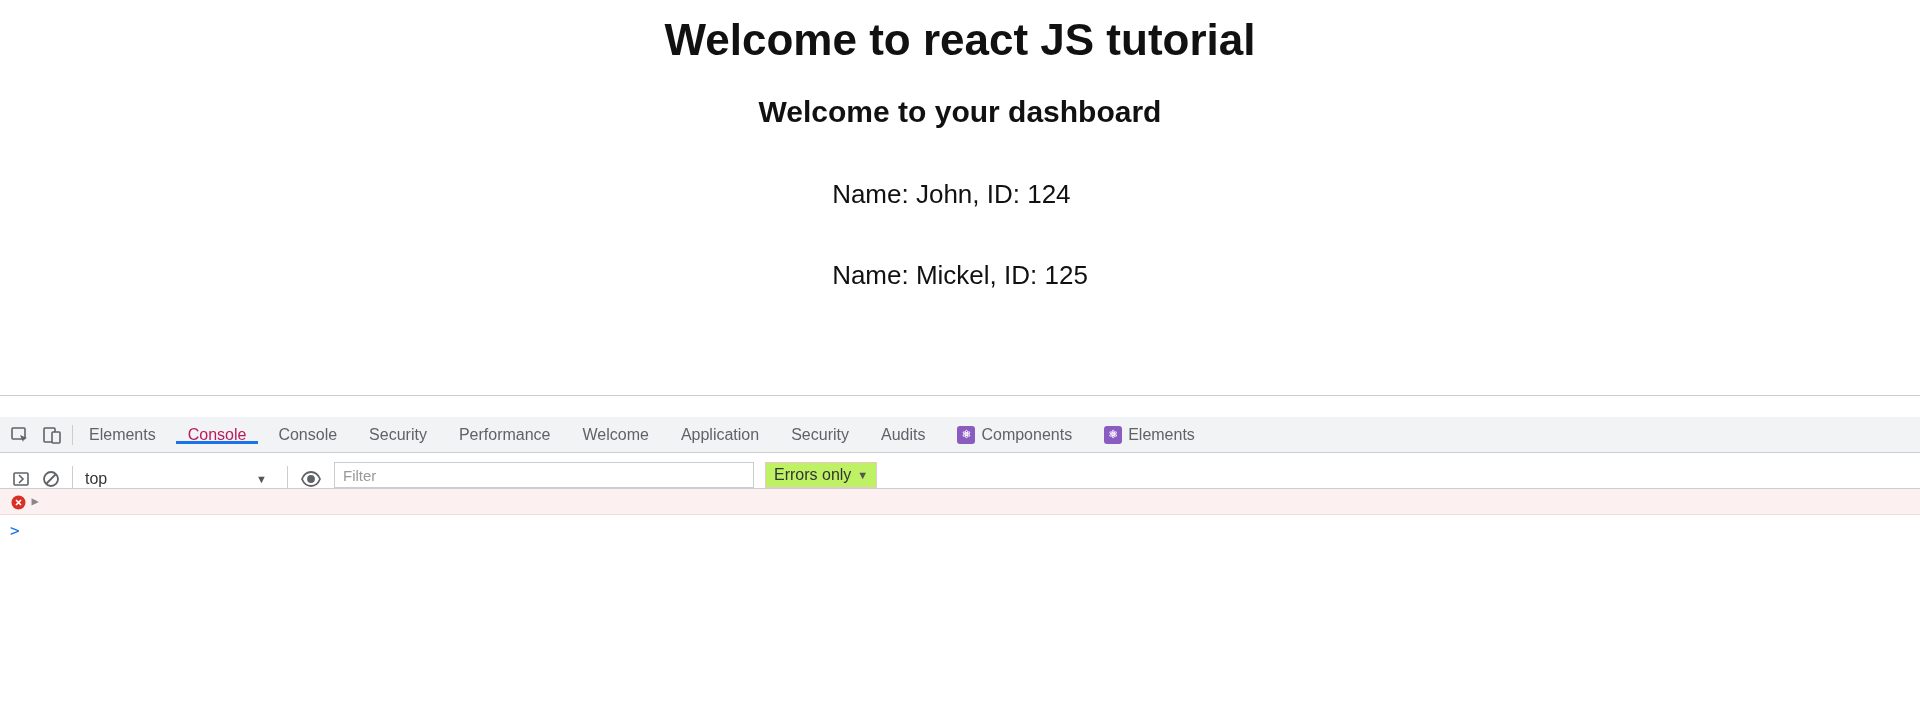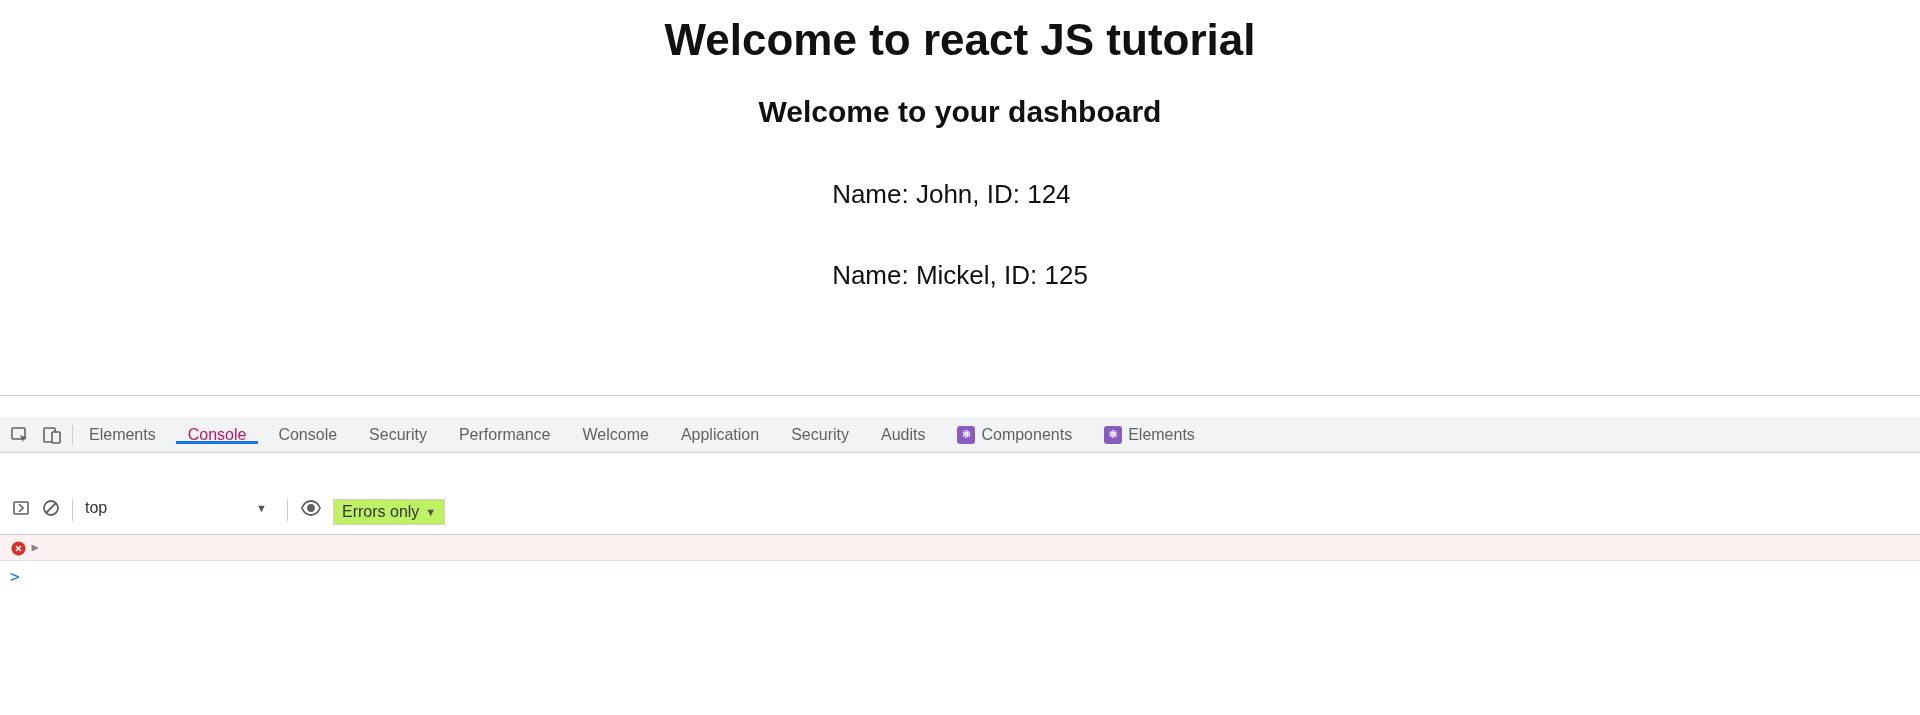--- a/index.html
+++ b/index.html
@@ -108,26 +108,25 @@
       justify-content: center;
       color: #fff;
       font-size: 11px;
       font-weight: bold;
     }
 
     
     .dt-toolbar {
       height: 36px;
       display: flex;
-      align-items: flex-start;
+      align-items: flex-end;
       border-bottom: 1px solid #cacdd1;
       background: #fff;
       padding-left: 12px;
       gap: 12px;
-      margin-top: 46px;
     }
     .dt-toolbar .sep {
       width: 1px;
       height: 22px;
       background: #cacdd1;
     }
     .context-select {
       display: flex;
       align-items: center;
       gap: 8px;
@@ -297,20 +296,21 @@
       <span>top</span>
       <span class="tri-down">▼</span>
     </div>
     <span class="sep"></span>
     <span class="ico">
       <svg width="22" height="18" viewBox="0 0 22 18" fill="none" stroke="#5f6368" stroke-width="1.8">
         <path d="M2 9 C4 4 8 2 11 2 C14 2 18 4 20 9 C18 14 14 16 11 16 C8 16 4 14 2 9 Z"></path>
         <circle cx="11" cy="9" r="3" fill="#5f6368"></circle>
       </svg>
     </span>
+    <input class="filter-input" placeholder="Filter" style="">
     <div class="level-select">
       <span>Errors only</span>
       <span class="tri-down">▼</span>
     </div>
   </div>
 
   <div class="dt-console">
     <div id="console-logs">
         <div class="log-row error">
           <div class="log-icon-col">

